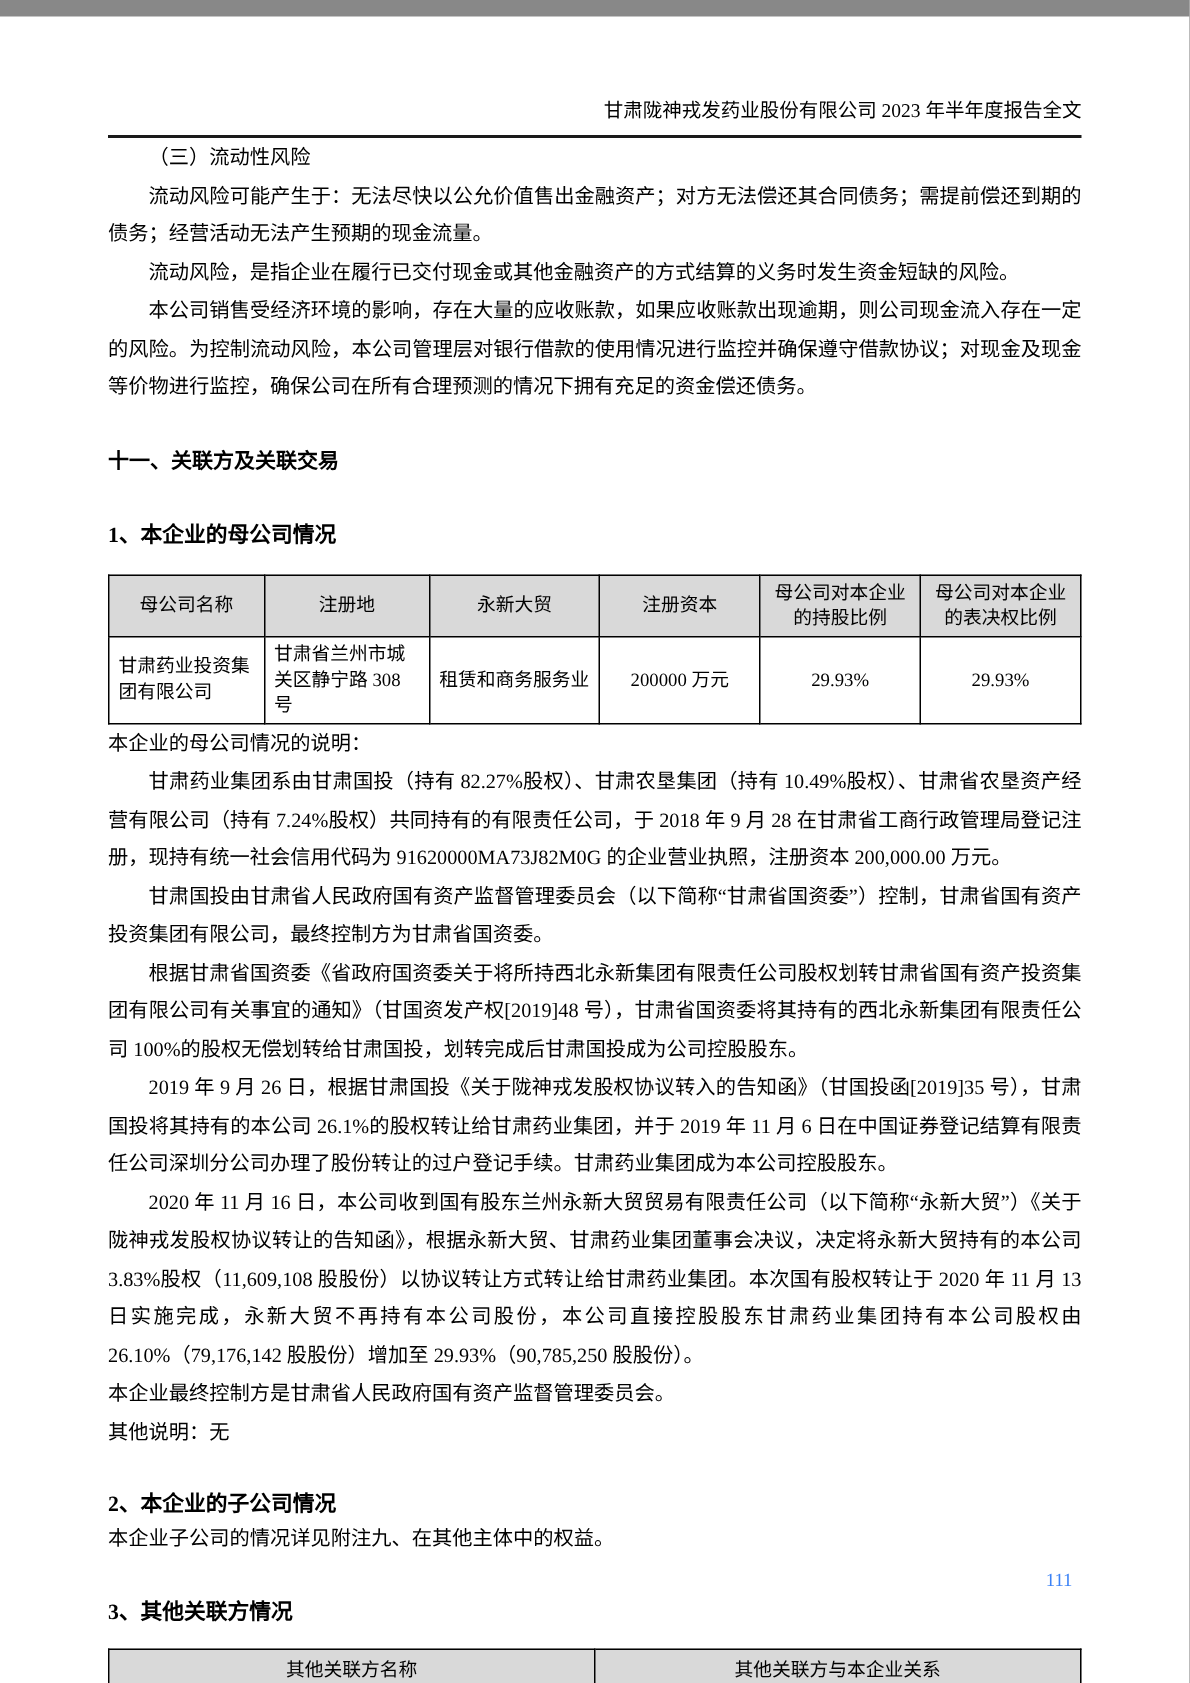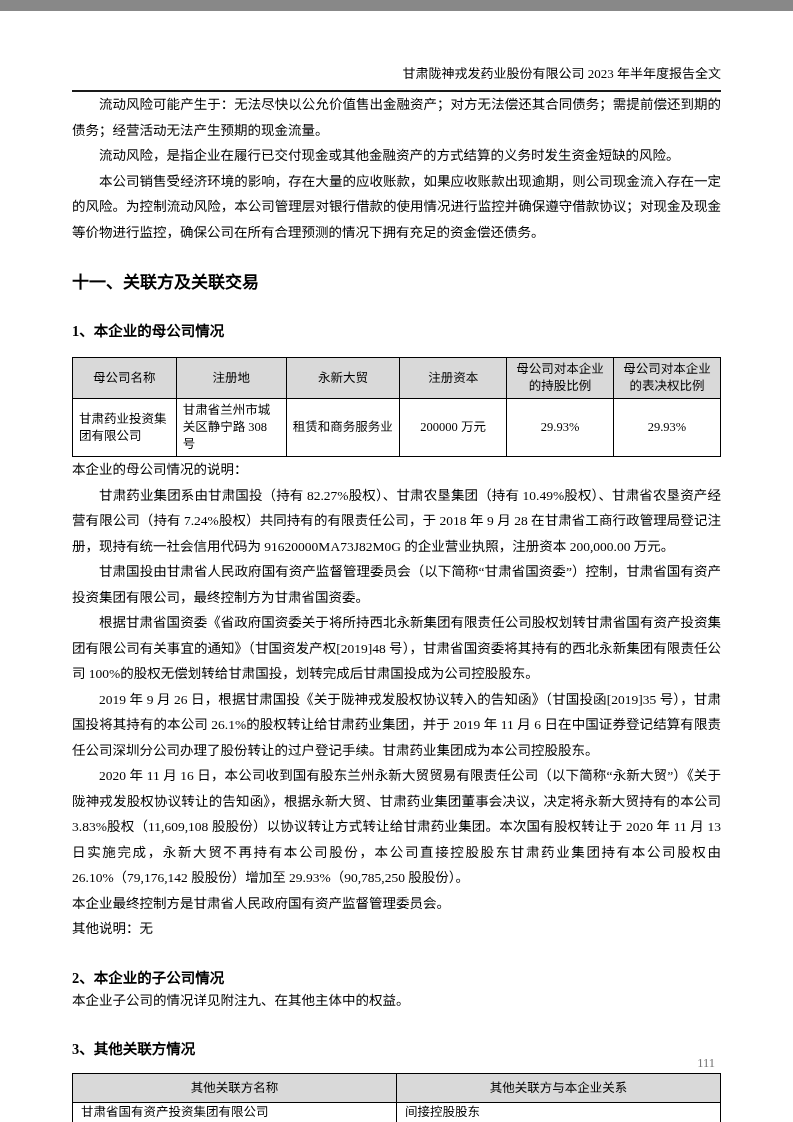--- a/index.html
+++ b/index.html
@@ -9,55 +9,56 @@
     padding:54px 72px 0 72px;position:relative;
     font-family:"Liberation Serif","DejaVu Serif",serif;
   }
   .doc-header{
     text-align:right;font-size:13px;line-height:18px;
     padding-bottom:7px;border-bottom:2px solid #1a1a1a;
   }
   .content p{margin:0;font-size:13.5px;line-height:25.5px;text-align:justify;}
   .indent{text-indent:2em;}
   .first-block{margin-top:14px;}
-  h1.sec{font-size:17px;font-weight:bold;margin:26px 0 0 0;line-height:24px;}
+  h1.sec{font-size:14px;font-weight:bold;margin:26px 0 0 0;line-height:24px;}
   h2.sub{font-size:14.5px;font-weight:bold;margin:26px 0 0 0;line-height:20px;}
   table.tbl{
     width:100%;border-collapse:collapse;table-layout:fixed;
     font-size:12.5px;line-height:17px;padding-left:16px;
   }
   .tbl th,.tbl td{border:1px solid #000;padding:3px 6px;vertical-align:middle;word-break:break-all;}
   .tbl th{background:#d9d9d9;font-weight:normal;text-align:center;}
   .parent-table{margin-top:16px;}
   .parent-table th{height:34px;}
   .parent-table td{height:34px;}
   .td-left{text-align:left;}
   .td-center{text-align:center;}
   .td-right{text-align:center;}
   .note-line{margin-top:11px;}
   .spaced{margin-top:13px;}
   .other-table{margin-top:14px;}
   .other-table th{height:22px;}
   .other-table td{height:17px;padding:1px 8px;}
   .page-footer{
-    position:absolute;right:78px;bottom:62px;
-    font-size:12.5px;color:#737373;
+    position:absolute;right:78px;bottom:72px;
+    font-size:12.5px;color:#3b82f6;
   }
 </style>
 </head>
 <body>
 
 <div class="page">
 
   <div class="doc-header">
     <span>甘肃陇神戎发药业股份有限公司 2023 年半年度报告全文</span>
   </div>
 
   <div class="content">
 
+    <p class="indent first-block">（三）流动性风险</p>
     <p class="indent">流动风险可能产生于：无法尽快以公允价值售出金融资产；对方无法偿还其合同债务；需提前偿还到期的债务；经营活动无法产生预期的现金流量。</p>
     <p class="indent">流动风险，是指企业在履行已交付现金或其他金融资产的方式结算的义务时发生资金短缺的风险。</p>
     <p class="indent">本公司销售受经济环境的影响，存在大量的应收账款，如果应收账款出现逾期，则公司现金流入存在一定的风险。为控制流动风险，本公司管理层对银行借款的使用情况进行监控并确保遵守借款协议；对现金及现金等价物进行监控，确保公司在所有合理预测的情况下拥有充足的资金偿还债务。</p>
 
     <h1 class="sec">十一、关联方及关联交易</h1>
 
     <h2 class="sub">1、本企业的母公司情况</h2>
 
     <table class="tbl parent-table">
       <colgroup>

